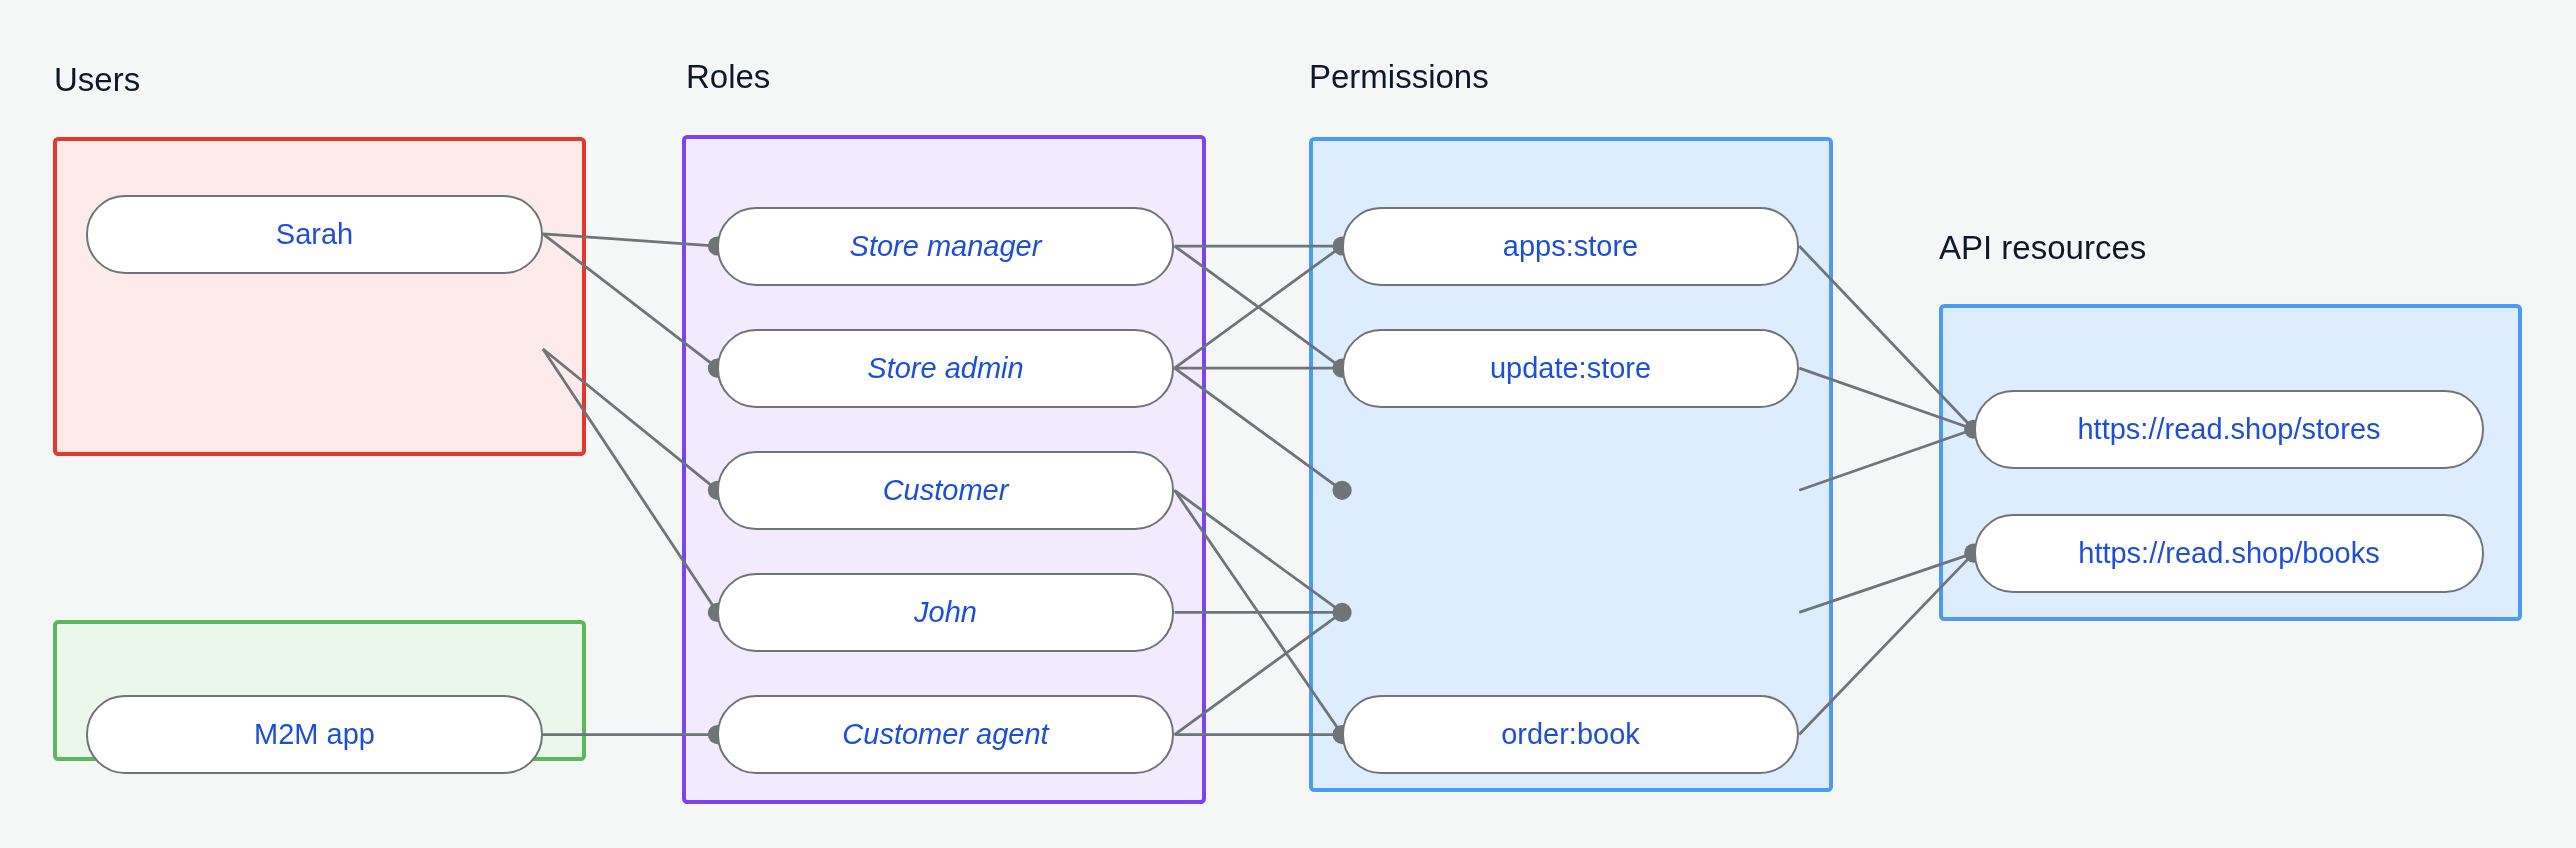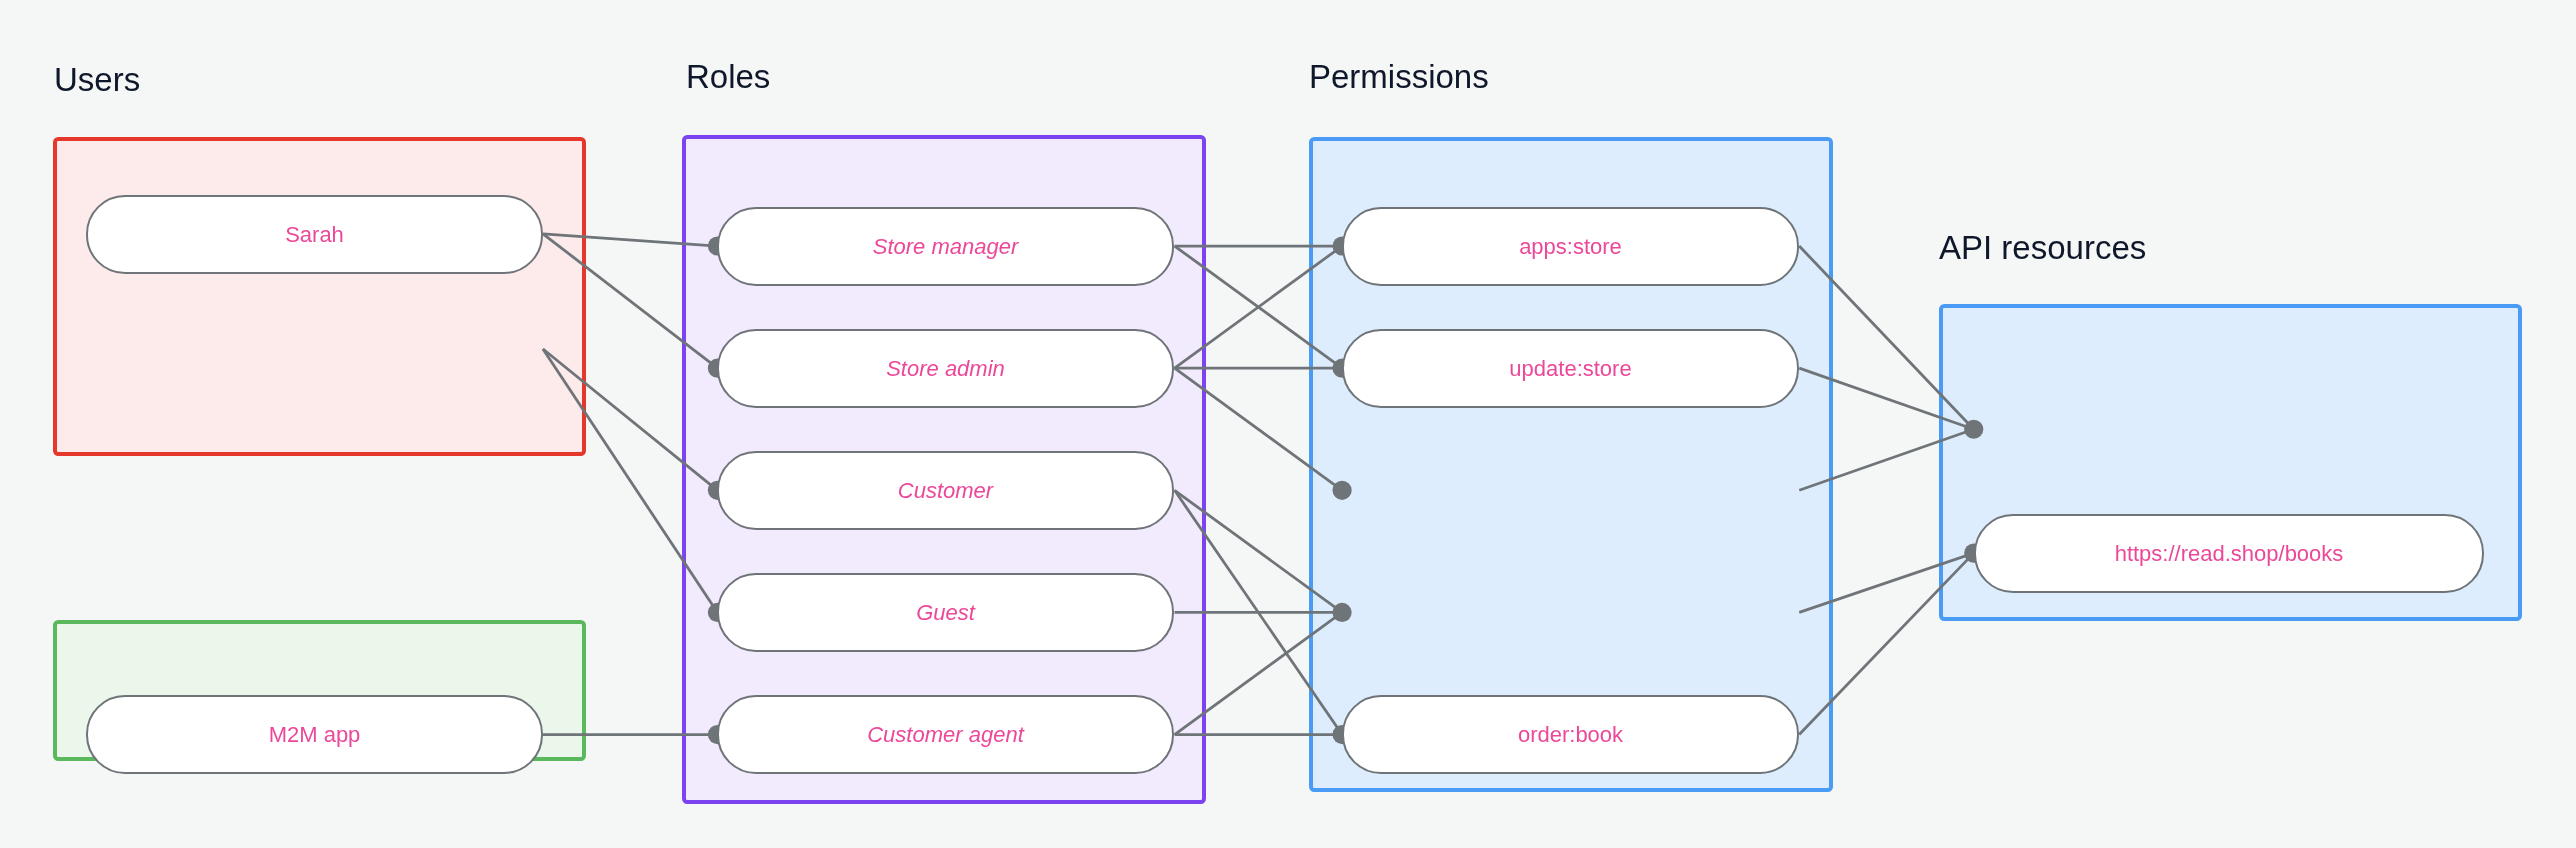--- a/index.html
+++ b/index.html
@@ -30,21 +30,21 @@
   .l-roles{left:686px;top:58px;}
   .l-perms{left:1309px;top:58px;}
   .l-api{left:1939px;top:229px;}
 
   
   .node{
     position:absolute;box-sizing:border-box;
     height:79px;border:2.6px solid #6e7478;border-radius:39px;
     background:#ffffff;
     display:flex;align-items:center;justify-content:center;
-    font-size:22px;color:#ec4899;white-space:nowrap;
+    font-size:29px;color:#1d4ed8;white-space:nowrap;
     z-index:7;
   }
   
   .n-users{left:86px;width:457px;}
   
   .n-roles{left:717px;width:457px;font-style:italic;}
   
   .n-perms{left:1342px;width:457px;}
   
   .n-api{left:1974px;width:510px;}
@@ -115,23 +115,24 @@
     </g>
   </svg>
 
   <div class="node n-users" style="top:195px">Sarah</div>
 
   <div class="node n-users" style="top:695px">M2M app</div>
 
   <div class="node n-roles" style="top:207px">Store manager</div>
   <div class="node n-roles" style="top:329px">Store admin</div>
   <div class="node n-roles" style="top:451px">Customer</div>
-  <div class="node n-roles" style="top:573px">Guest</div>
+  <div class="node n-roles" style="top:573px">John</div>
   <div class="node n-roles" style="top:695px">Customer agent</div>
 
   <div class="node n-perms" style="top:207px">apps:store</div>
   <div class="node n-perms" style="top:329px">update:store</div>
   <div class="node n-perms" style="top:695px">order:book</div>
 
+  <div class="node n-api" style="top:390px">https://read.shop/stores</div>
   <div class="node n-api" style="top:514px">https://read.shop/books</div>
 
 </div>
 
 
 </body></html>

